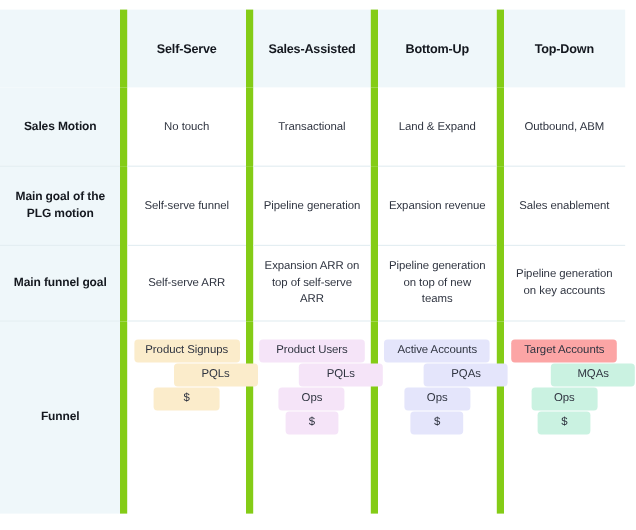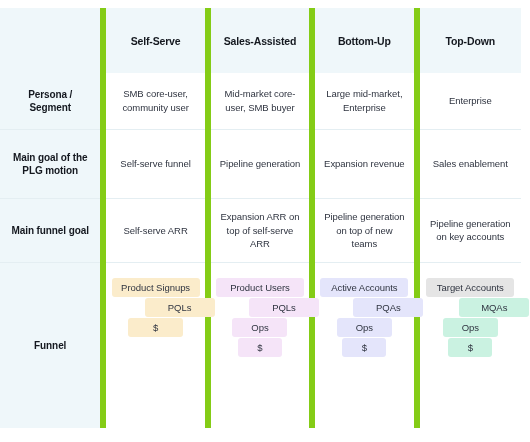--- a/index.html
+++ b/index.html
@@ -127,28 +127,28 @@
       <tr>
         <th class="hdr-corner"></th>
         <th class="hdr-cell">Self-Serve</th>
         <th class="hdr-cell">Sales-Assisted</th>
         <th class="hdr-cell">Bottom-Up</th>
         <th class="hdr-cell">Top-Down</th>
       </tr>
     </thead>
     <tbody>
 
-
-      <tr class="r-persona">
-        <td class="row-label">Persona / Segment</td>
-        <td class="cell">SMB core-user, community user</td>
-        <td class="cell">Mid-market core-user, SMB buyer</td>
-        <td class="cell">Large mid-market, Enterprise</td>
-        <td class="cell">Enterprise</td>
-      </tr>
+      <tr class="r-sales-motion">
+        <td class="row-label">Sales Motion</td>
+        <td class="cell">No touch</td>
+        <td class="cell">Transactional</td>
+        <td class="cell">Land &amp; Expand</td>
+        <td class="cell">Outbound, ABM</td>
+      </tr>
+
 
       <tr class="r-main-goal">
         <td class="row-label">Main goal of the PLG motion</td>
         <td class="cell">Self-serve funnel</td>
         <td class="cell">Pipeline generation</td>
         <td class="cell">Expansion revenue</td>
         <td class="cell">Sales enablement</td>
       </tr>
 
       <tr class="r-funnel-goal">
@@ -179,21 +179,21 @@
         <td class="cell">
           <div class="funnel-stack">
               <div class="pill w1" style="background: rgb(228, 229, 251);">Active Accounts</div>
               <div class="pill w2" style="background: rgb(228, 229, 251);">PQAs</div>
               <div class="pill w3" style="background: rgb(228, 229, 251);">Ops</div>
               <div class="pill w4" style="background: rgb(228, 229, 251);">$</div>
             </div>
         </td>
         <td class="cell">
           <div class="funnel-stack">
-              <div class="pill w1" style="background: #e5e5e5;">Target Accounts</div>
+              <div class="pill w1" style="background: #fca5a5;">Target Accounts</div>
               <div class="pill w2" style="background: rgb(202, 242, 225);">MQAs</div>
               <div class="pill w3" style="background: rgb(202, 242, 225);">Ops</div>
               <div class="pill w4" style="background: rgb(202, 242, 225);">$</div>
             </div>
         </td>
       </tr>
 
     </tbody>
   </table>
 </div>

